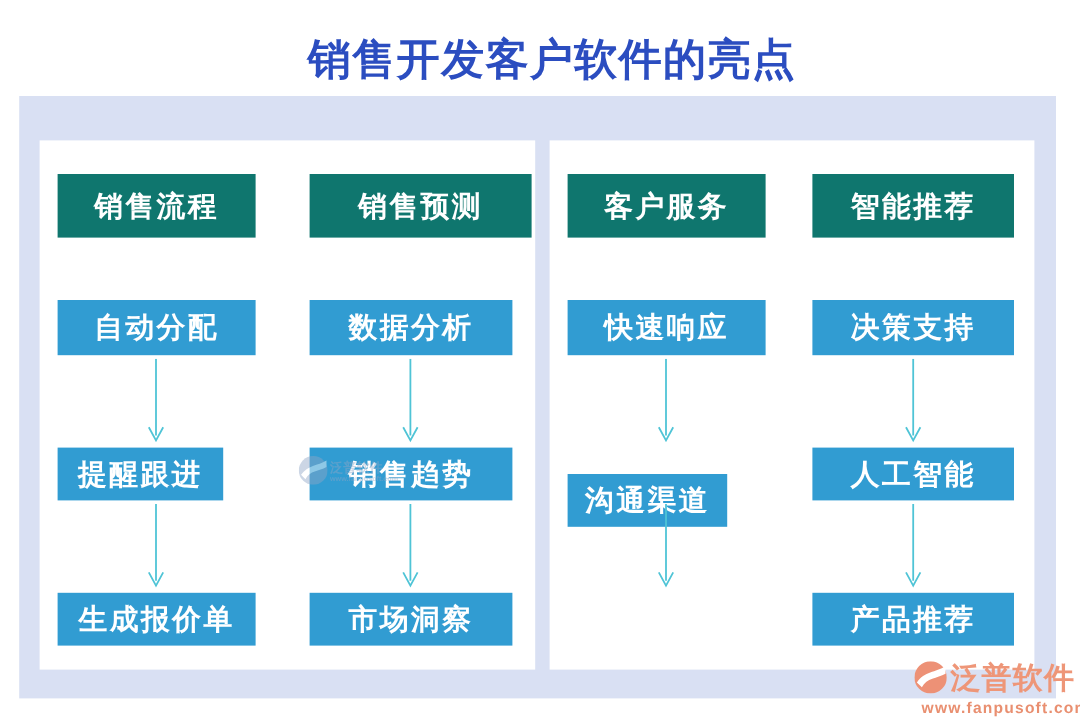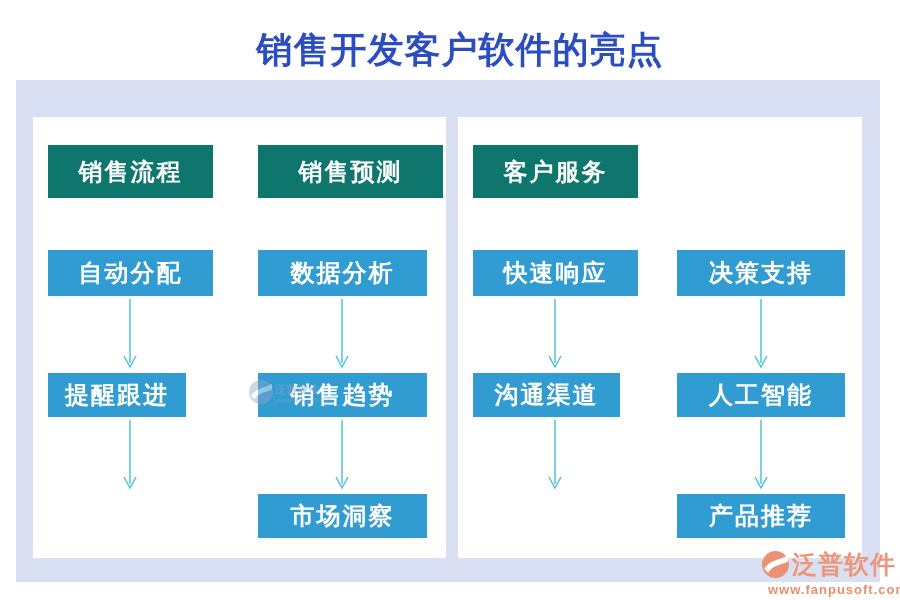--- a/index.html
+++ b/index.html
@@ -117,30 +117,32 @@
   <h1 class="title">销售开发客户软件的亮点</h1>
 
   <div class="board"></div>
 
   <div class="panel left"></div>
   <div class="panel right"></div>
 
   <div class="node dark" style="left:48px;top:145px;width:165px;height:53px">销售流程</div>
   <div class="node light" style="left:48px;top:250px;width:165px;height:46px">自动分配</div>
   <div class="node light" style="left:48px;top:373px;width:138px;height:44px">提醒跟进</div>
+  <div class="node light" style="left:48px;top:494px;width:165px;height:44px">生成报价单</div>
 
   <div class="node dark" style="left:258px;top:145px;width:185px;height:53px">销售预测</div>
   <div class="node light" style="left:258px;top:250px;width:169px;height:46px">数据分析</div>
   <div class="node light" style="left:258px;top:373px;width:169px;height:44px">销售趋势</div>
   <div class="node light" style="left:258px;top:494px;width:169px;height:44px">市场洞察</div>
 
   <div class="node dark" style="left:473px;top:145px;width:165px;height:53px">客户服务</div>
   <div class="node light" style="left:473px;top:250px;width:165px;height:46px">快速响应</div>
-  <div class="node light" style="left:473px;top:373px;width:147px;height:44px">沟通渠道</div>
-
+  <div class="node light" style="left:473px;top:395px;width:133px;height:44px">沟通渠道</div>
+
+  <div class="node dark" style="left:677px;top:145px;width:168px;height:53px">智能推荐</div>
   <div class="node light" style="left:677px;top:250px;width:168px;height:46px">决策支持</div>
   <div class="node light" style="left:677px;top:373px;width:168px;height:44px">人工智能</div>
   <div class="node light" style="left:677px;top:494px;width:168px;height:44px">产品推荐</div>
 
   <svg class="arrow" style="left:122px;top:299px" width="16" height="71" viewBox="0 0 16 71">
       <line x1="8" y1="0" x2="8" y2="64" stroke="#4FC4D6" stroke-width="1.5"></line>
       <polyline points="2,57 8,68 14,57" stroke="#4FC4D6" stroke-width="1.5" fill="none"></polyline>
     </svg>
   <svg class="arrow" style="left:122px;top:420px" width="16" height="71" viewBox="0 0 16 71">
       <line x1="8" y1="0" x2="8" y2="64" stroke="#4FC4D6" stroke-width="1.5"></line>

